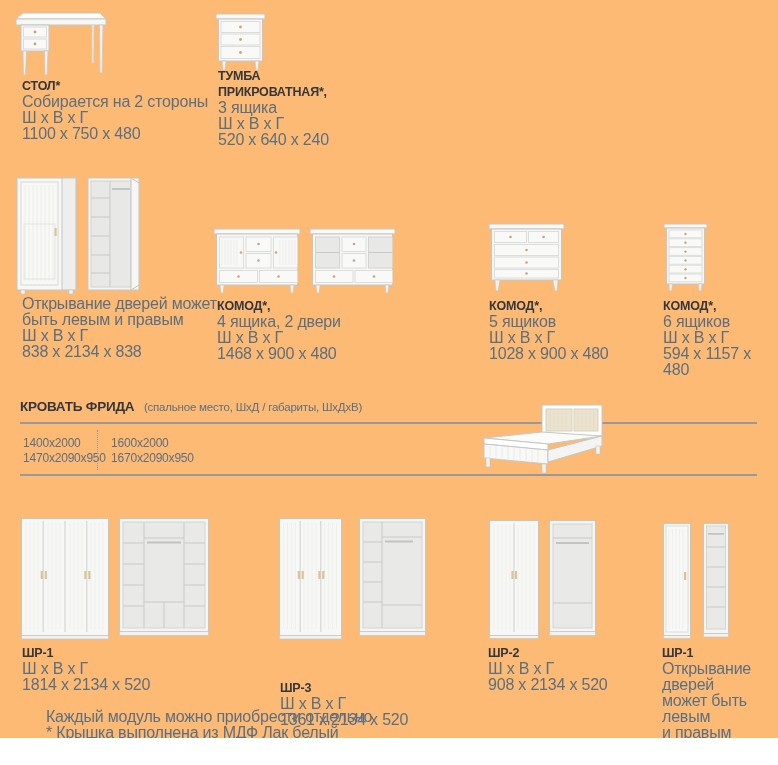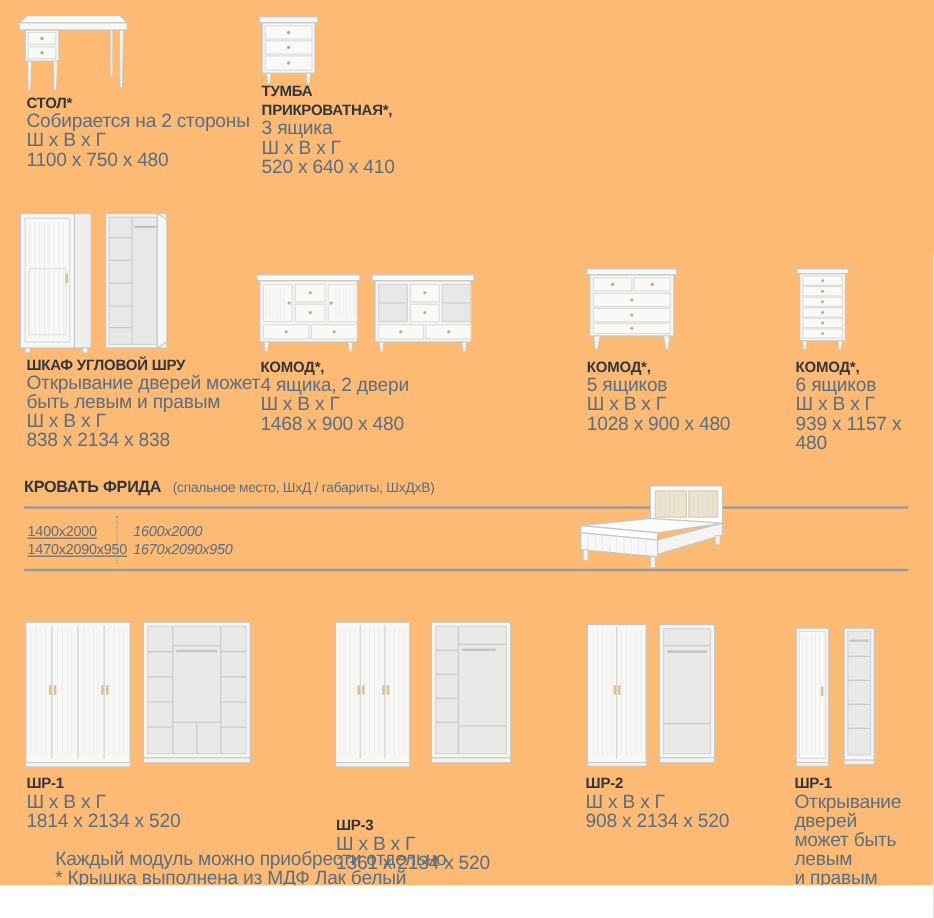--- a/index.html
+++ b/index.html
@@ -11,22 +11,22 @@
   .ttl{font-size:12.5px;font-weight:bold;color:#34363c;line-height:16px;letter-spacing:-0.2px;}
   .desc{font-size:16px;color:#5c6f80;line-height:16px;letter-spacing:-0.2px;}
   .lines{white-space:pre-line;}
   .rule{position:absolute;left:20px;width:737px;height:2px;background:#98999b;z-index:1;}
   .bed-head{position:absolute;left:20px;top:397px;white-space:nowrap;z-index:3;text-align:center;}
   .bed-title{font-size:13.5px;font-weight:bold;color:#34363c;letter-spacing:-0.2px;}
   .bed-sub{font-size:11.5px;color:#5c6f80;margin-left:5px;letter-spacing:-0.2px;}
   .size-table{position:absolute;left:20px;top:430px;display:flex;z-index:3;}
   .size-cell{font-size:12px;line-height:15px;color:#5c6f80;height:40px;padding-top:6px;
              letter-spacing:-0.2px;box-sizing:border-box;}
-  .size-cell.c1{width:77px;padding-left:3px;text-decoration:underline;}
-  .size-cell.c2{width:85px;padding-left:13px;border-left:1px dotted #9298a0;font-style:italic;}
+  .size-cell.c1{width:77px;padding-left:3px;}
+  .size-cell.c2{width:85px;padding-left:13px;border-left:1px dotted #9298a0;}
   .size-cell.c3{width:120px;padding-left:11px;border-left:1px dotted #9298a0;}
   .footer{position:absolute;left:22px;top:709px;z-index:3;margin-left:24px;}
 </style>
 </head>
 <body>
 
 <div class="page">
 
   <figure class="art" style="left:14px;top:11px">
     <svg width="94" height="66" viewBox="0 0 94 66">
@@ -64,21 +64,21 @@
     <div class="desc lines">Собирается на 2 стороны
 Ш х В х Г
 1100 x 750 x 480</div>
   </div>
 
   <div class="card" style="left:218px;top:68px">
     <div class="ttl lines">ТУМБА
 ПРИКРОВАТНАЯ*,</div>
     <div class="desc lines">3 ящика
 Ш х В х Г
-520 x 640 x 410</div>
+520 x 640 x 240</div>
   </div>
 
   <figure class="art" style="left:15px;top:176px">
     <svg width="63" height="119" viewBox="0 0 63 119">
       <rect x="2" y="2" width="59" height="112" fill="#f7f7f5" stroke="#c5c7c5"></rect>
       <rect x="47" y="2" width="14" height="112" fill="#eeeeec" stroke="#c5c7c5"></rect>
       <rect x="6" y="6" width="37" height="103" fill="#f8f8f6" stroke="#d8dad8"></rect>
       <path d="M10 9V106 M14 9V106 M18 9V106 M22 9V106 M26 9V106 M30 9V106 M34 9V106 M38 9V106" stroke="#eaeae8" stroke-width="0.8" fill="none"></path>
       <rect x="9" y="48" width="31" height="55" fill="none" stroke="#e2e2e0"></rect>
       <rect x="39.5" y="52" width="2.2" height="8" fill="#d9c49a"></rect>
@@ -180,21 +180,20 @@
       <circle cx="22.5" cy="29.6" r="1.2" fill="#c3a87a"></circle>
       <circle cx="22.5" cy="38.4" r="1.2" fill="#c3a87a"></circle>
       <circle cx="22.5" cy="47.2" r="1.2" fill="#c3a87a"></circle>
       <circle cx="22.5" cy="56" r="1.2" fill="#c3a87a"></circle>
       <polygon points="6,62 9.5,62 8.5,69 6.5,69" fill="#f2f2f0" stroke="#c5c7c5" stroke-width="0.6"></polygon>
       <polygon points="35.5,62 39,62 38,69 36,69" fill="#f2f2f0" stroke="#c5c7c5" stroke-width="0.6"></polygon>
     </svg>
   </figure>
 
   <div class="card" style="left:22px;top:296px">
-    <div class="ttl lines">ШКАФ УГЛОВОЙ ШРУ</div>
     <div class="desc lines">Открывание дверей может
 быть левым и правым
 Ш х В х Г
 838 x 2134 x 838</div>
   </div>
   <div class="card" style="left:217px;top:298px">
     <div class="ttl lines">КОМОД*,</div>
     <div class="desc lines">4 ящика, 2 двери
 Ш х В х Г
 1468 x 900 x 480</div>
@@ -202,21 +201,21 @@
   <div class="card" style="left:489px;top:298px">
     <div class="ttl lines">КОМОД*,</div>
     <div class="desc lines">5 ящиков
 Ш х В х Г
 1028 x 900 x 480</div>
   </div>
   <div class="card" style="left:663px;top:298px">
     <div class="ttl lines">КОМОД*,</div>
     <div class="desc lines">6 ящиков
 Ш х В х Г
-939 x 1157 x 480</div>
+594 x 1157 x 480</div>
   </div>
 
   <div class="bed-head">
     <span class="bed-title">КРОВАТЬ ФРИДА</span>
     <span class="bed-sub">(спальное место, ШхД / габариты, ШхДхВ)</span>
   </div>
 
   <div class="rule" style="top:422px"></div>
   <div class="rule" style="top:474px"></div>
 

